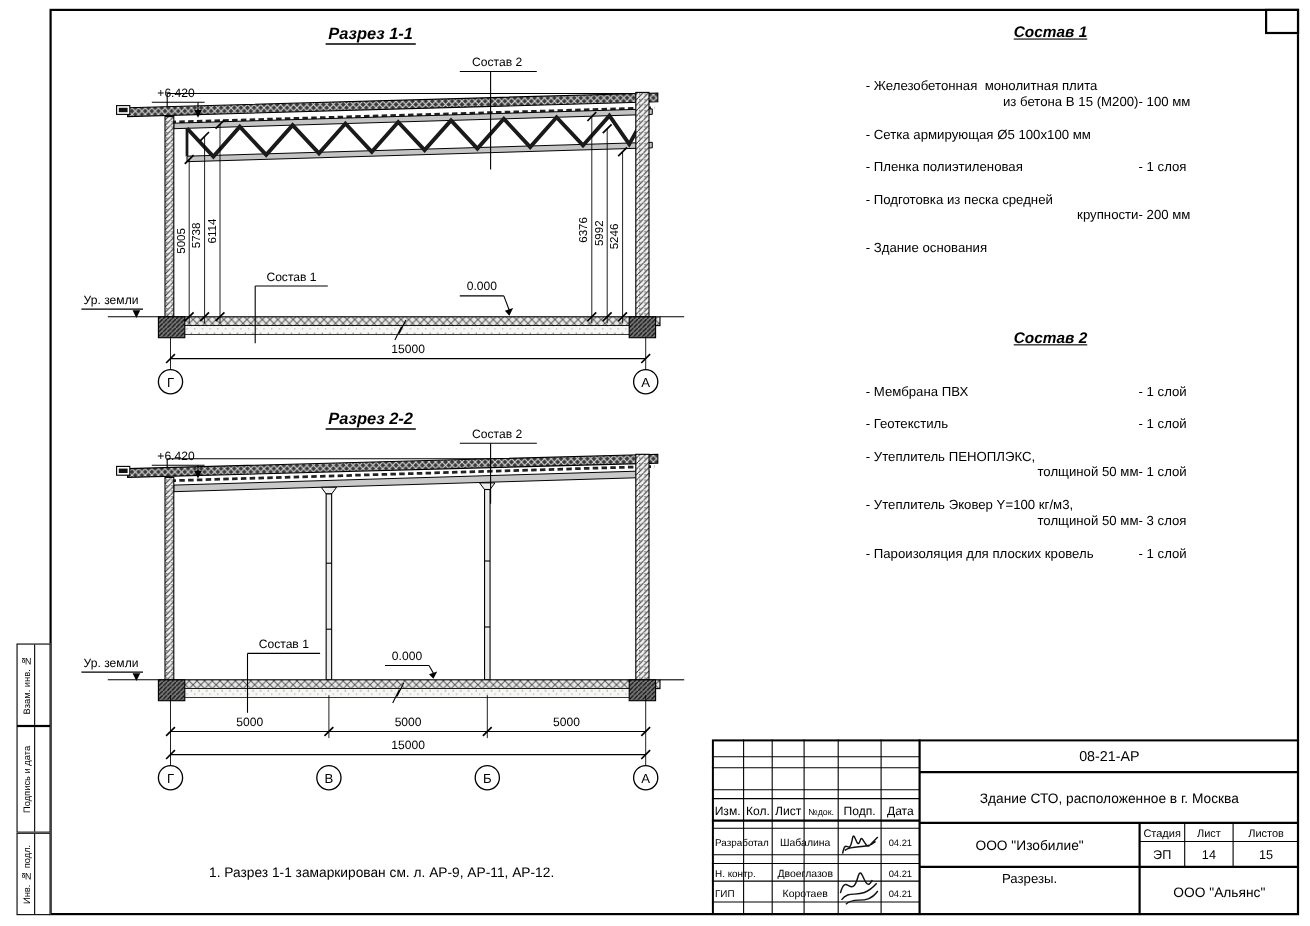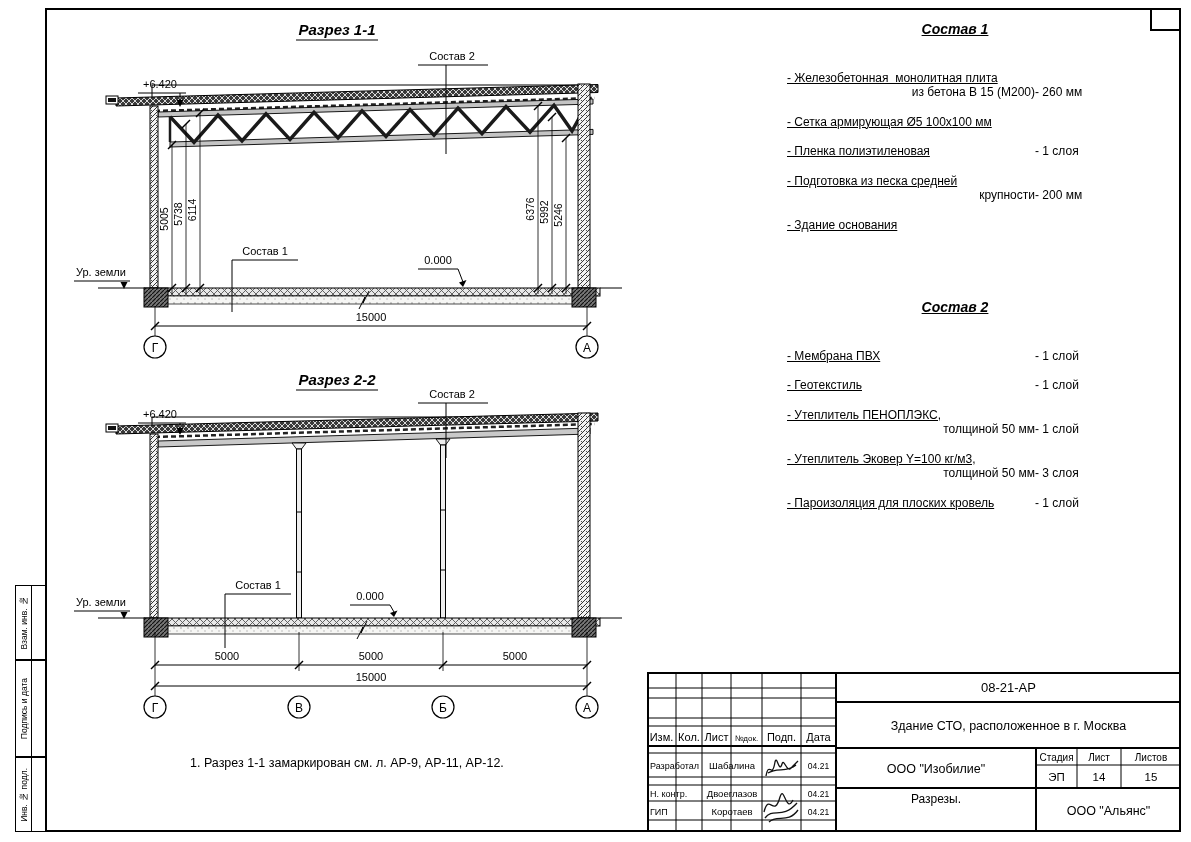--- a/index.html
+++ b/index.html
@@ -16,25 +16,25 @@
           display:flex;align-items:center;justify-content:center;}
   .vstamp .lbl span{writing-mode:vertical-rl;transform:rotate(180deg);
           font-size:8.5px;white-space:nowrap;}
   
   .sostav{position:absolute;width:336px;font-size:12px;line-height:14.5px;}
   .sostav-title{font-size:14px;font-weight:bold;font-style:italic;
           text-decoration:underline;text-align:center;margin:0 60px 34px 60px;}
   .sostav-item{display:flex;align-items:flex-end;margin-bottom:15px;}
   .s-lines{width:248px;}
   .s-lines .l2{padding-left:7px;white-space:pre-wrap;text-align:right;}
-  .s-lines .l1{white-space:pre-wrap;text-decoration:underline;}
+  .s-lines .l1{white-space:pre-wrap;}
   .s-lines .l2:empty{display:none;}
   .s-val{white-space:nowrap;}
   
-  .notes{position:absolute;left:190px;top:755px;font-size:12.5px;line-height:16px;}
+  .notes{position:absolute;left:190px;top:785px;font-size:12.5px;line-height:16px;}
   
   .titleblock{position:absolute;left:647px;top:672px;width:534px;height:160px;}
   svg text{fill:#000;}
 </style>
 </head>
 <body>
 
 <div class="page">
   <div class="frame"></div>
   <div class="corner-box"></div>
@@ -339,21 +339,21 @@
     </g>
   </svg>
 
   <div class="sostav" style="left:787px;top:22px;">
     <div class="sostav-title">Состав 1</div>
     <div class="sostav-item">
       <div class="s-lines">
           <div class="l1">- Железобетонная  монолитная плита</div>
           <div class="l2">из бетона В 15 (М200)</div>
         </div>
-      <div class="s-val">- 260 мм</div>
+      <div class="s-val">- 100 мм</div>
     </div>
     <div class="sostav-item">
       <div class="s-lines">
           <div class="l1">- Сетка армирующая Ø5 100х100 мм</div>
         </div>
       <div class="s-val"></div>
     </div>
     <div class="sostav-item">
       <div class="s-lines">
           <div class="l1">- Пленка полиэтиленовая</div>

